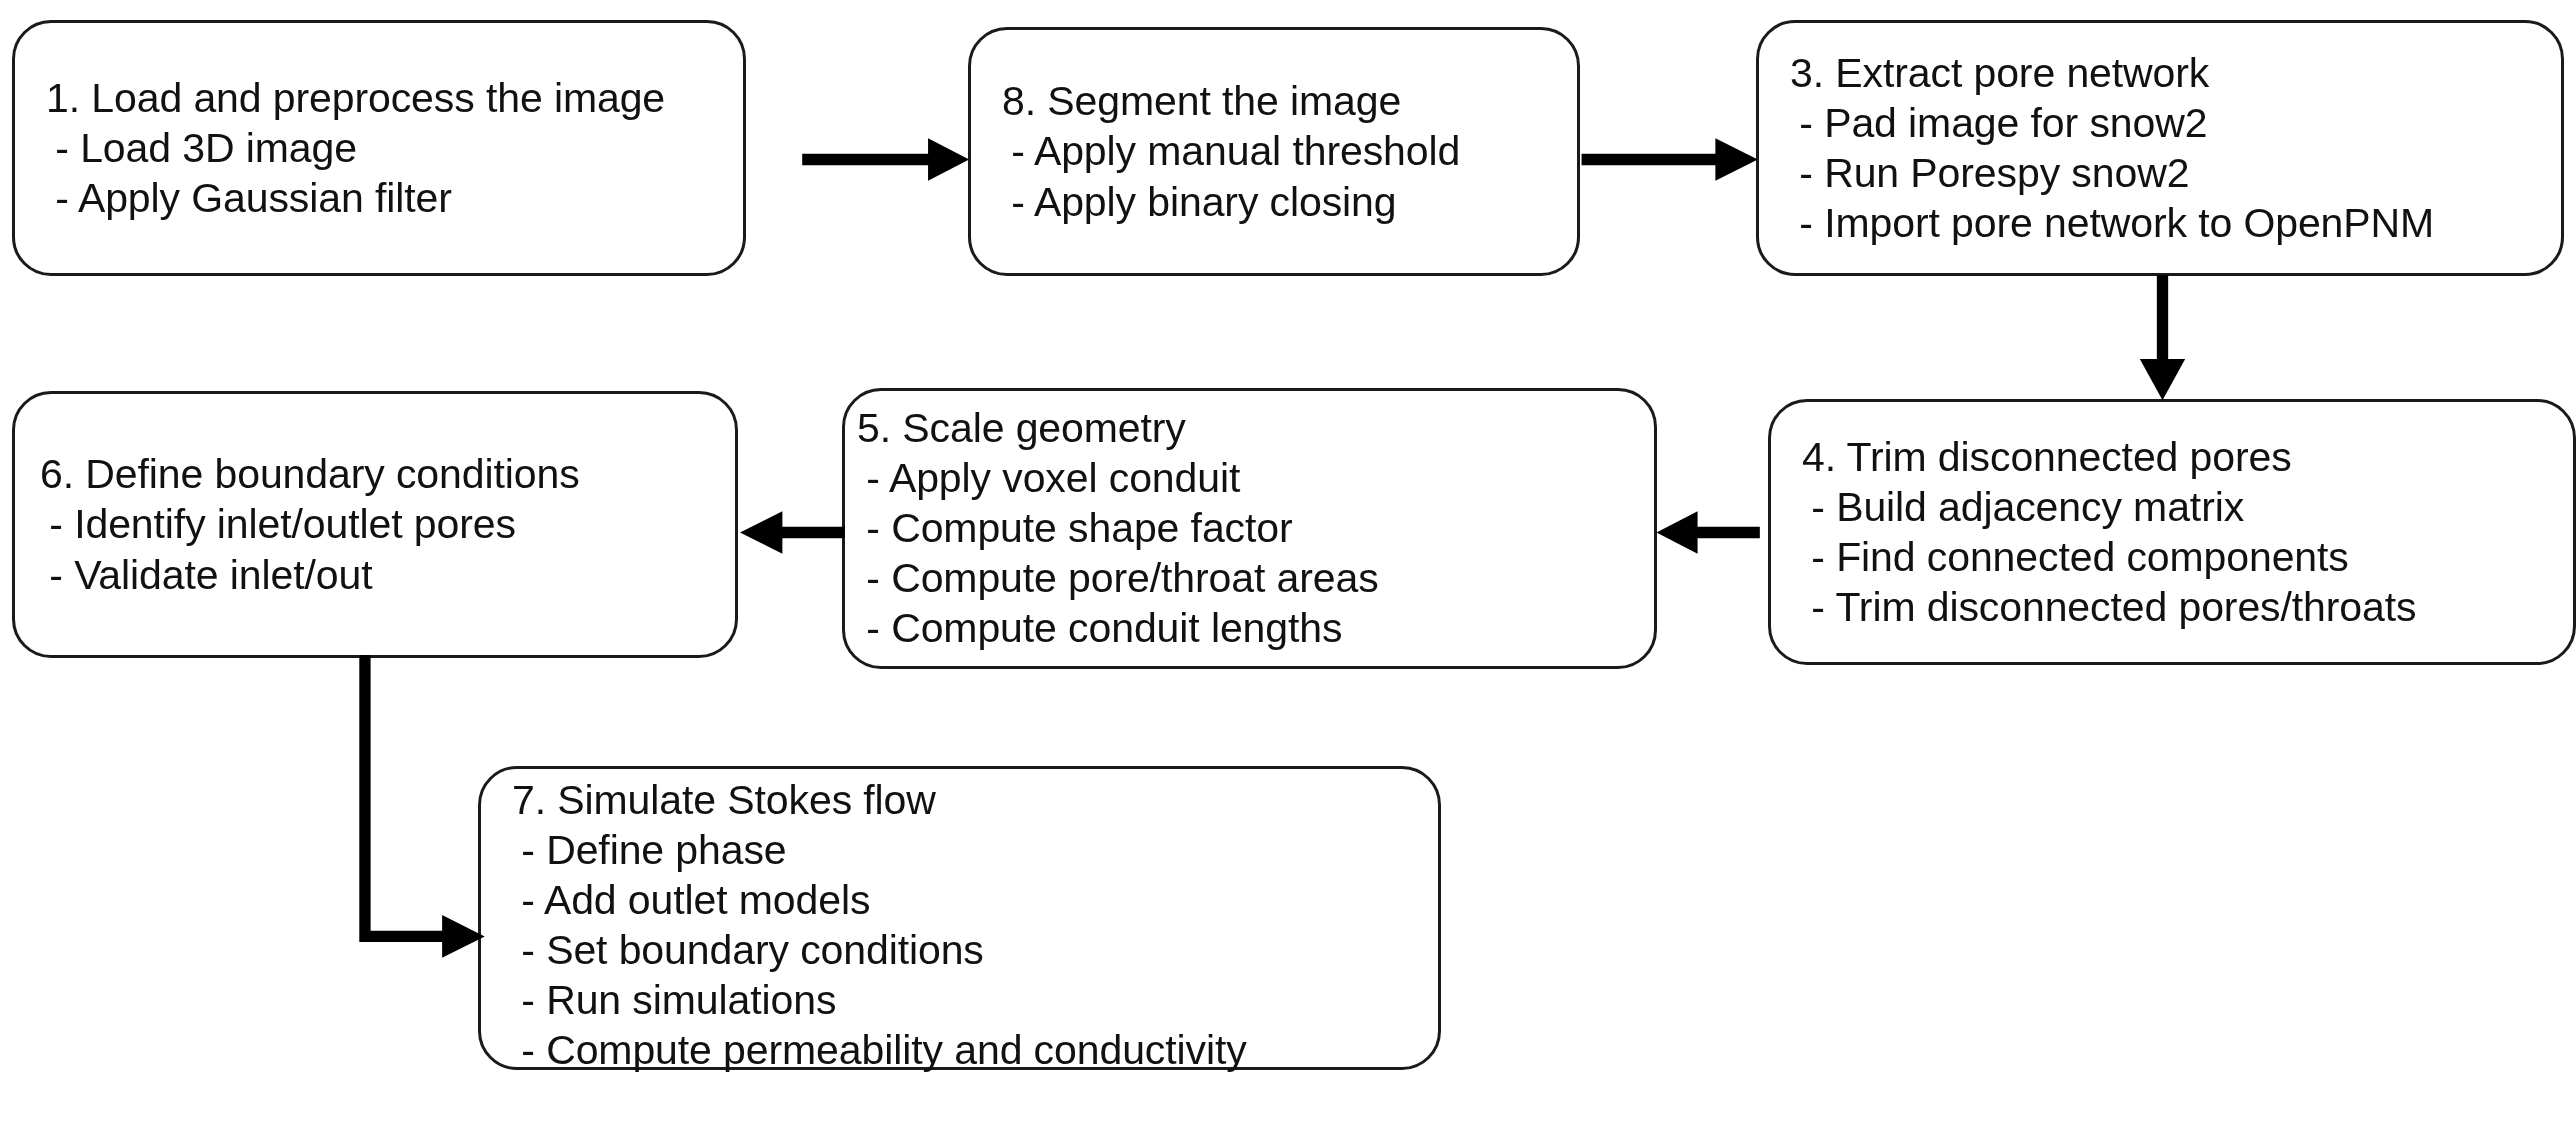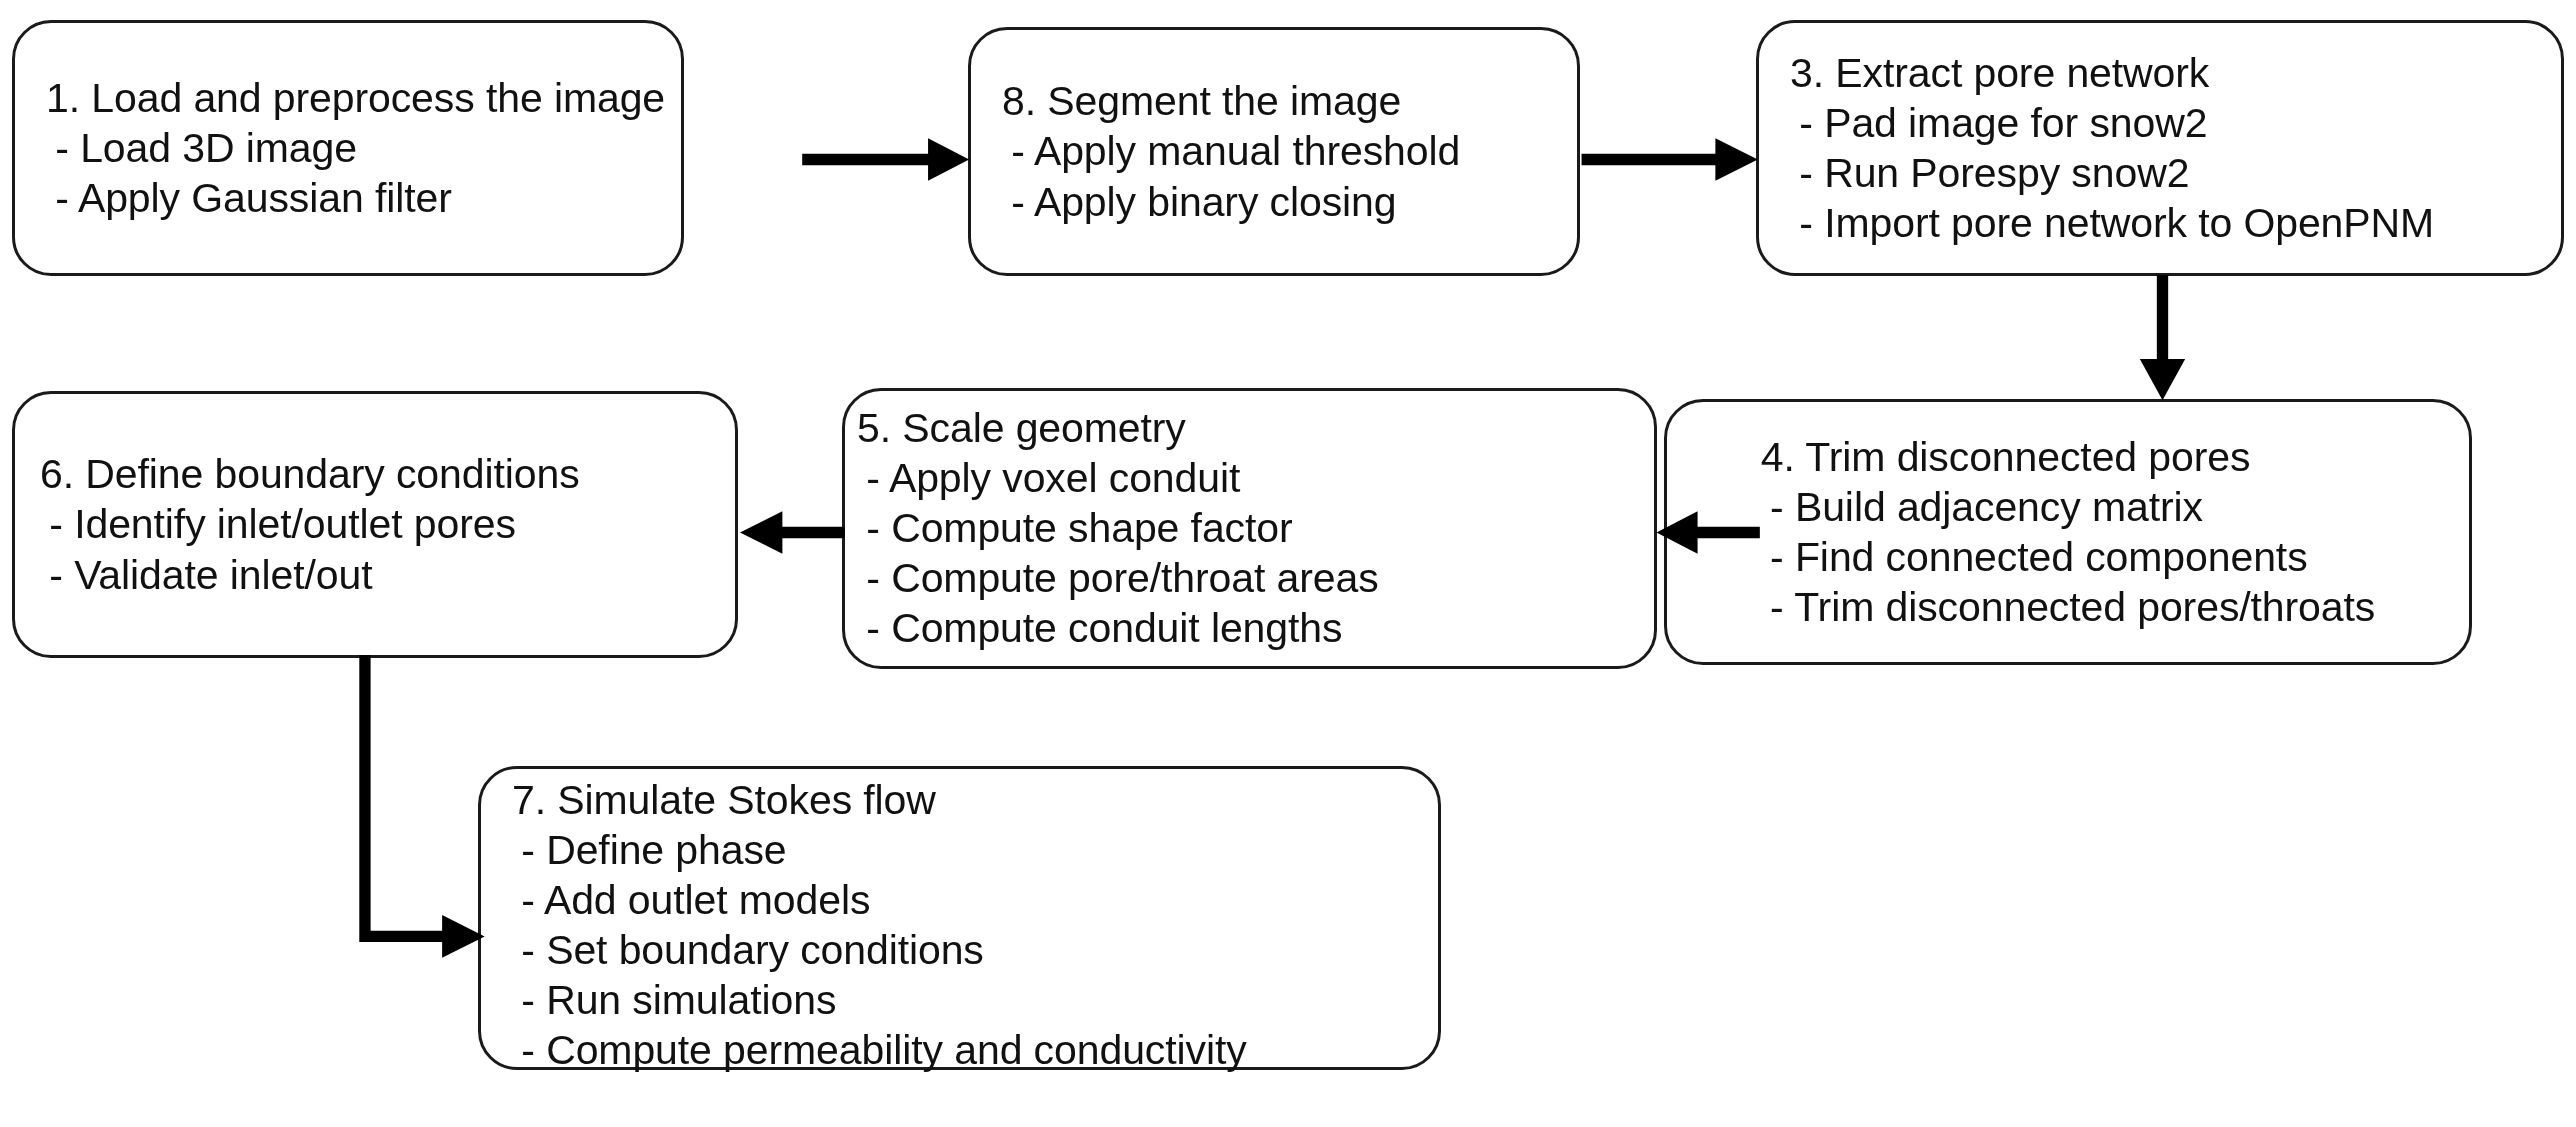--- a/index.html
+++ b/index.html
@@ -50,21 +50,21 @@
   .conn svg {
     display: block;
     overflow: visible;
   }
 </style>
 </head>
 <body>
 
 <div id="canvas">
 
-  <div class="flow-box" id="box-1" style="left:12px; top:20px; width:672px; height:256px;">
+  <div class="flow-box" id="box-1" style="left:12px; top:20px; width:734px; height:256px;">
     <div class="box-lines">
       <div class="box-line title">1. Load and preprocess the image</div>
       <div class="box-line bullet">- Load 3D image</div>
       <div class="box-line bullet">- Apply Gaussian filter</div>
     </div>
   </div>
 
   <div class="flow-box" id="box-2" style="left:968px; top:27px; width:612px; height:249px;">
     <div class="box-lines">
       <div class="box-line title">8. Segment the image</div>
@@ -75,21 +75,21 @@
 
   <div class="flow-box" id="box-3" style="left:1756px; top:20px; width:808px; height:256px;">
     <div class="box-lines" style="padding-top:0;">
       <div class="box-line title">3. Extract pore network</div>
       <div class="box-line bullet">- Pad image for snow2</div>
       <div class="box-line bullet">- Run Porespy snow2</div>
       <div class="box-line bullet">- Import pore network to OpenPNM</div>
     </div>
   </div>
 
-  <div class="flow-box" id="box-4" style="left:1664px; top:399px; width:808px; height:266px;align-items:center;">
+  <div class="flow-box" id="box-4" style="left:1768px; top:399px; width:808px; height:266px;">
     <div class="box-lines">
       <div class="box-line title">4. Trim disconnected pores</div>
       <div class="box-line bullet">- Build adjacency matrix</div>
       <div class="box-line bullet">- Find connected components</div>
       <div class="box-line bullet">- Trim disconnected pores/throats</div>
     </div>
   </div>
 
   <div class="flow-box" id="box-5" style="left:842px; top:388px; width:815px; height:281px; justify-content:flex-start;">
     <div class="box-lines" style="padding-top:12px;padding-left:12px;">

